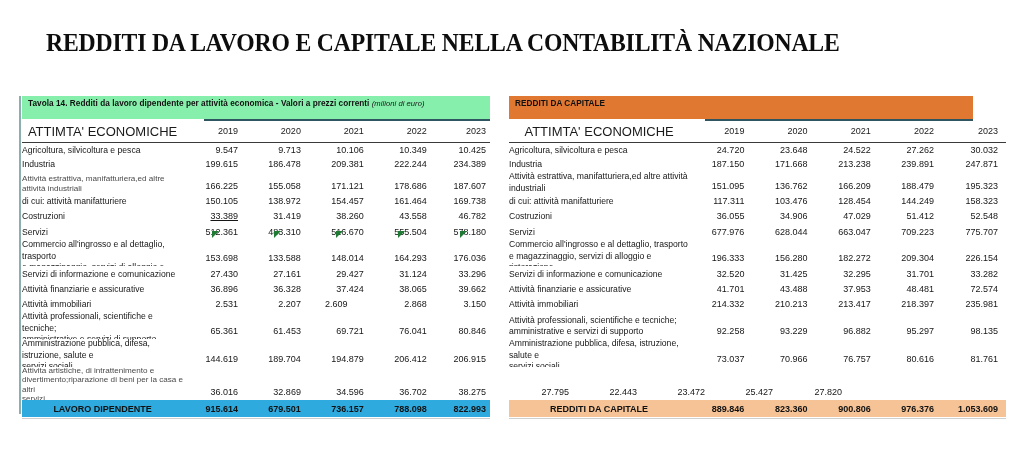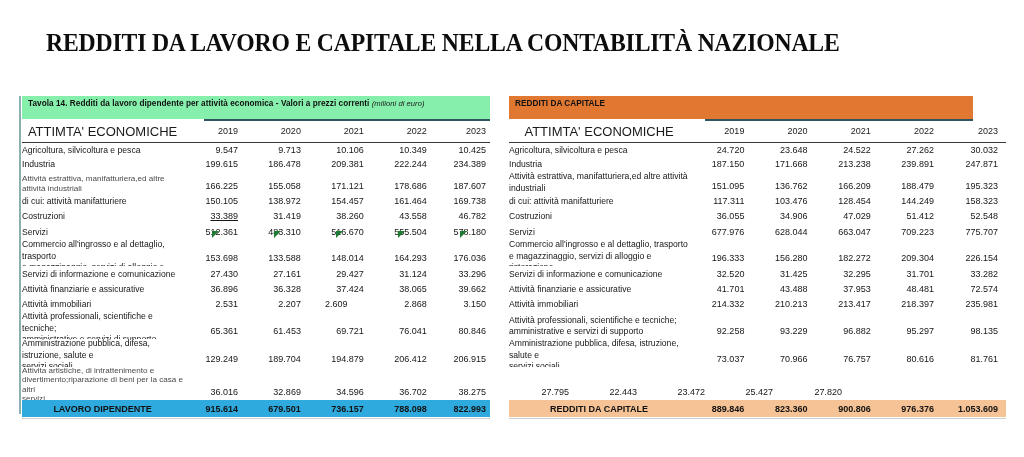--- a/index.html
+++ b/index.html
@@ -335,21 +335,21 @@
  amministrative e servizi di supporto</div>
             <div class="cell-num" style="width: 62px; padding-right: 8px;">65.361</div>
             <div class="cell-num" style="width: 62px; padding-right: 8px;">61.453</div>
             <div class="cell-num" style="width: 62px; padding-right: 8px;">69.721</div>
             <div class="cell-num" style="width: 62px; padding-right: 8px;">76.041</div>
             <div class="cell-num" style="width: 58px; padding-right: 4px;">80.846</div>
           </div>
           <div class="row" style="height: 28px;">
             <div class="cell-label" style="width: 182px; max-height: 28px;">Amministrazione pubblica, difesa, istruzione, salute e
  servizi sociali</div>
-            <div class="cell-num" style="width: 62px; padding-right: 8px;">129.249</div>
+            <div class="cell-num" style="width: 62px; padding-right: 8px;">144.619</div>
             <div class="cell-num" style="width: 62px; padding-right: 8px;">189.704</div>
             <div class="cell-num" style="width: 62px; padding-right: 8px;">194.879</div>
             <div class="cell-num" style="width: 62px; padding-right: 8px;">206.412</div>
             <div class="cell-num" style="width: 58px; padding-right: 4px;">206.915</div>
           </div>
           <div class="row clipped" style="height: 33px;">
             <div class="cell-label" style="width: 182px; max-height: 33px;">Attivita artistiche, di intrattenimento e
 divertimento;riparazione di beni per la casa e altri
 servizi</div>
             <div class="cell-num" style="width: 62px; padding-right: 8px;">36.016</div>

